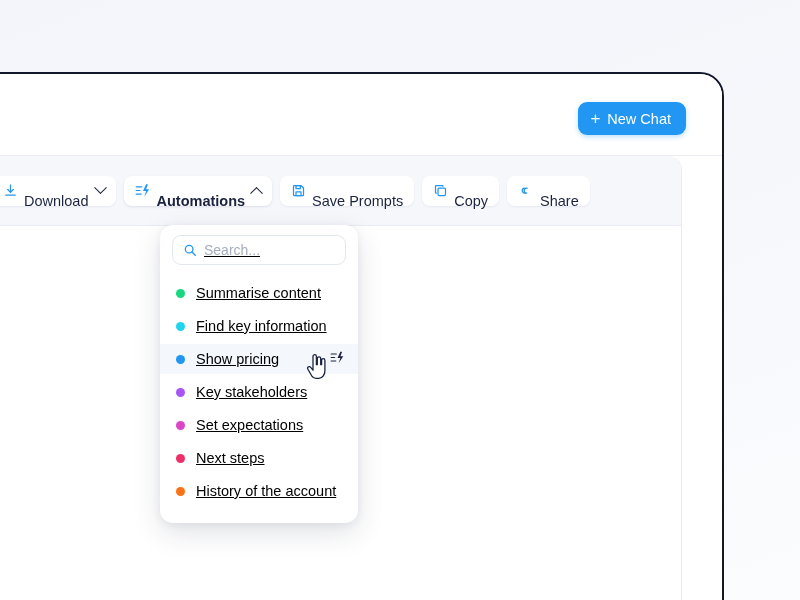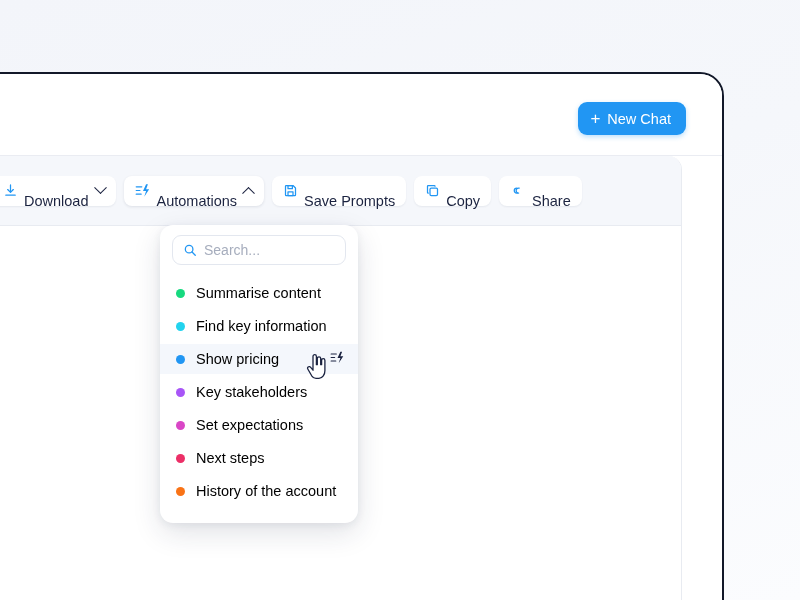--- a/index.html
+++ b/index.html
@@ -111,21 +111,21 @@
     border: none;
     border-radius: 8px;
     font-size: 14.5px;
     color: #1b2340;
     font-family: "Liberation Sans", sans-serif;
     cursor: pointer;
     box-shadow: 0 1px 2px rgba(24,36,64,0.07);
     white-space: nowrap;
   }
   .tool-btn .tb-label { line-height: 1; margin-top: 22px; }
-  .tool-btn.is-open { box-shadow: 0 1px 3px rgba(24,36,64,0.11); }
+  .tool-btn.is-open { box-shadow: 0 1px 3px rgba(24,36,64,0.11); font-weight: bold; }
 
   .caret {
     display: inline-block;
     width: 9px;
     height: 9px;
     border-right: 1.6px solid #1b2340;
     border-bottom: 1.6px solid #1b2340;
     margin-left: 1px;
   }
   .caret.down { transform: rotate(45deg) translate(-2px,-2px); }
@@ -137,20 +137,21 @@
   .dropdown {
     position: absolute;
     left: 160px;
     top: 225px;
     width: 198px;
     background: #ffffff;
     border-radius: 13px;
     box-shadow: 0 10px 28px rgba(28,40,70,0.13), 0 2px 8px rgba(28,40,70,0.07);
     padding: 10px 0 14px 0;
     z-index: 50;
+    text-decoration: underline;
   }
 
   .search-wrap { padding: 0 12px 6px 12px; }
 
   .search-box {
     display: flex;
     align-items: center;
     gap: 7px;
     height: 30px;
     padding: 0 10px;

